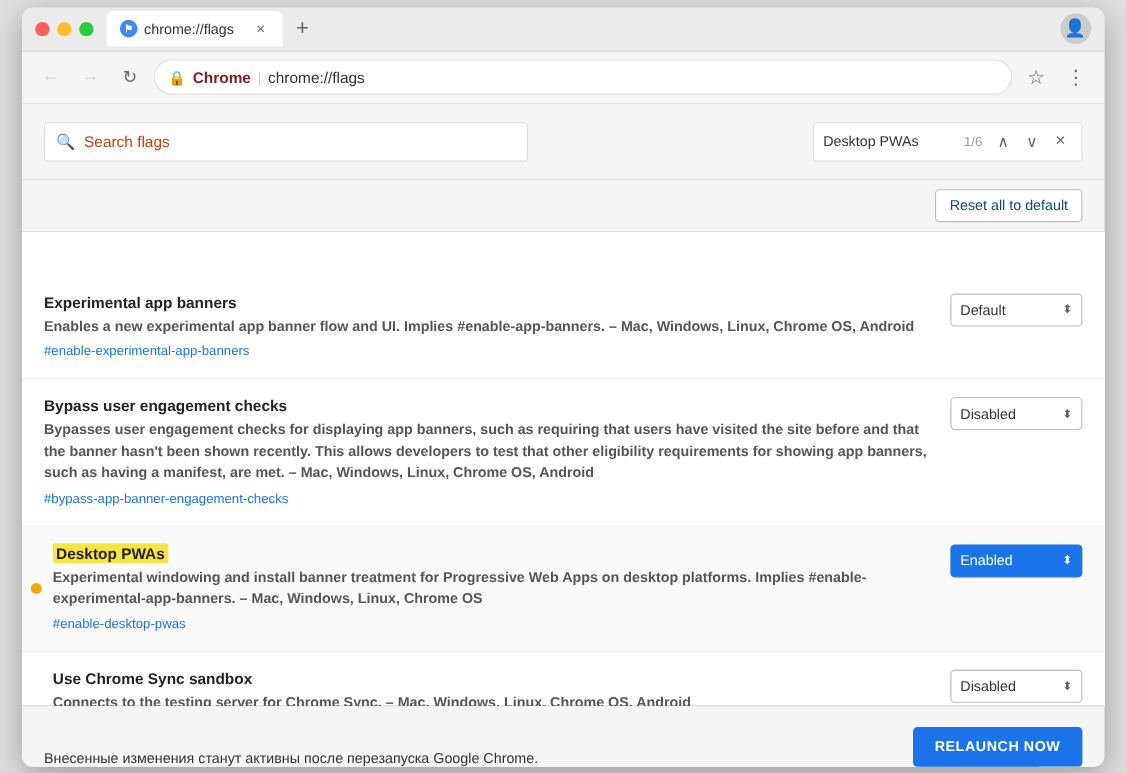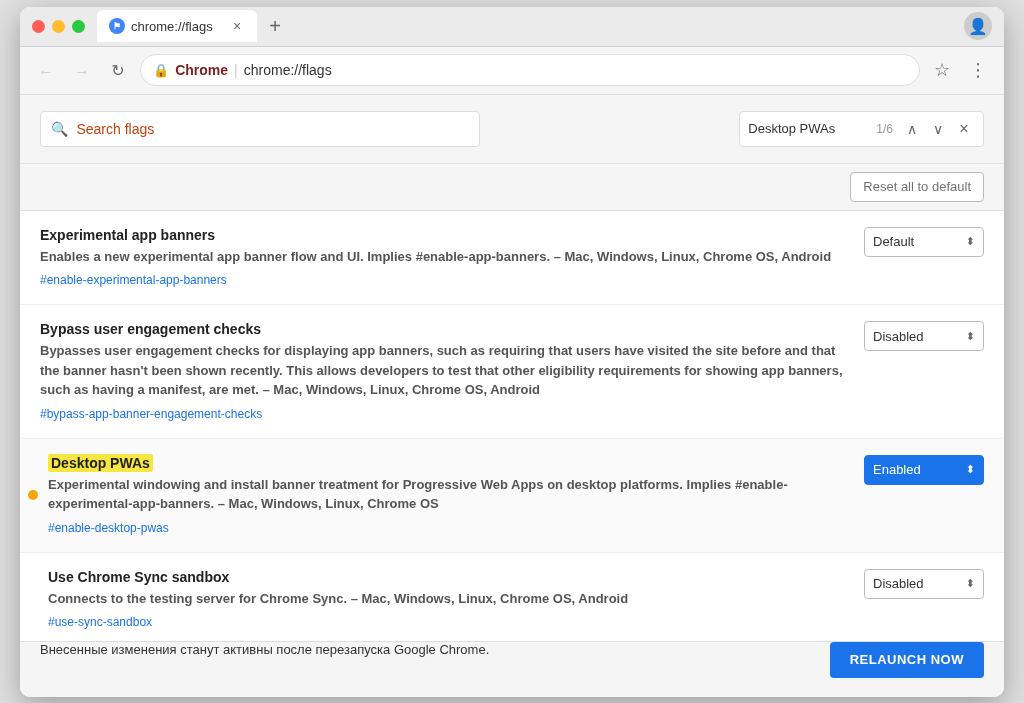--- a/index.html
+++ b/index.html
@@ -291,21 +291,21 @@
       background: #1a73e8;
       color: #fff;
       border-color: #1a73e8;
     }
     .select-enabled .arrow { color: #fff; }
     
     .relaunch-bar {
       background: #f5f5f5;
       height: 56px;
       display: flex;
-      align-items: flex-start;
+      align-items: flex-end;
       padding: 0 20px;
       border-top: 1px solid #ddd;
       justify-content: space-between;
     }
     .relaunch-text {
       font-size: 13px;
       color: #333;
     }
     .relaunch-btn {
       background: #1a73e8;
@@ -320,21 +320,21 @@
       cursor: pointer;
     }
     .reset-btn {
       background: #fff;
       border: 1px solid #bbb;
       border-radius: 4px;
       padding: 0 12px;
       height: 30px;
       font-size: 13px;
       cursor: pointer;
-      color: #737373;
+      color: #0c4a6e;
     }
   </style>
 </head>
 <body>
 
 <div class="browser-window">
 
   <div class="title-bar">
     <div class="traffic-lights">
       <div class="traffic-light tl-close"></div>
@@ -397,21 +397,21 @@
       </div>
     </div>
   </div>
 
   <div style="background:#f5f5f5; padding: 8px 20px; border-bottom:1px solid #e0e0e0; display:flex; justify-content:flex-end;">
     <button class="reset-btn">Reset all to default</button>
   </div>
 
   <div class="flags-content">
 
-    <div class="flag-item" style="">
+    <div class="flag-item" style=" margin-top: 40px;">
       <div class="flag-info">
         <div class="flag-title">Experimental app banners</div>
         <div class="flag-desc">Enables a new experimental app banner flow and UI. Implies #enable-app-banners. – Mac, Windows, Linux, Chrome OS, Android</div>
         <a class="flag-link" href="#">#enable-experimental-app-banners</a>
       </div>
       <div class="flag-control">
         <div class="select-control">
           <span>Default</span>
           <span class="arrow">⬍</span>
         </div>

